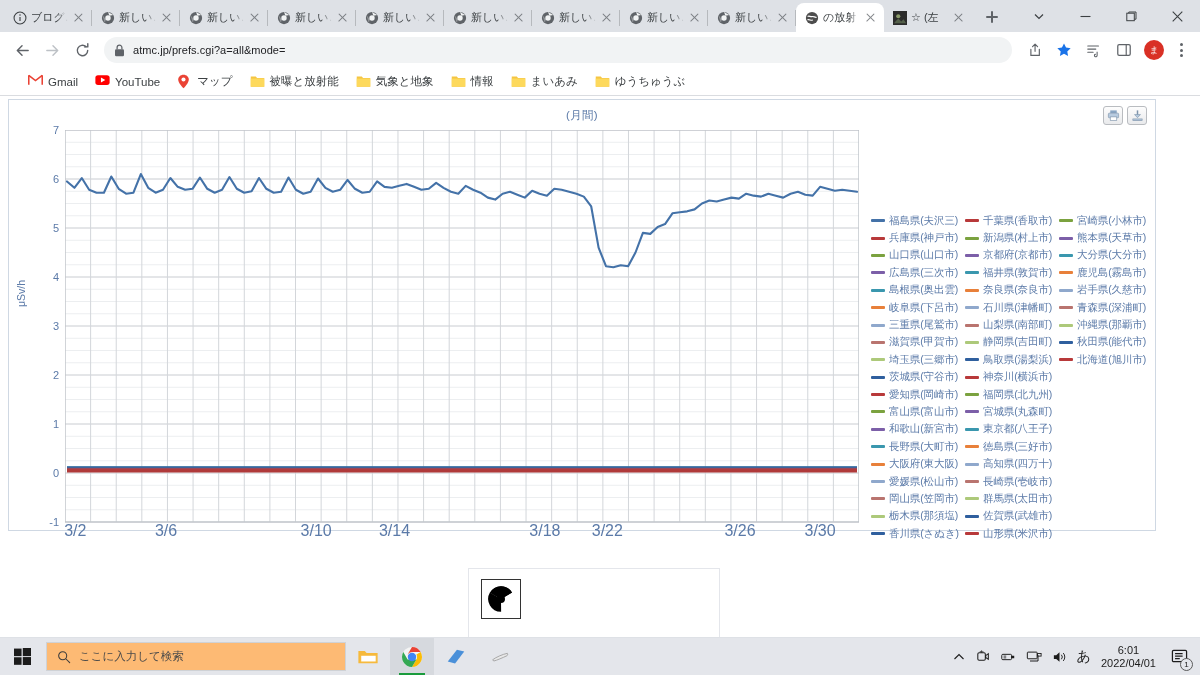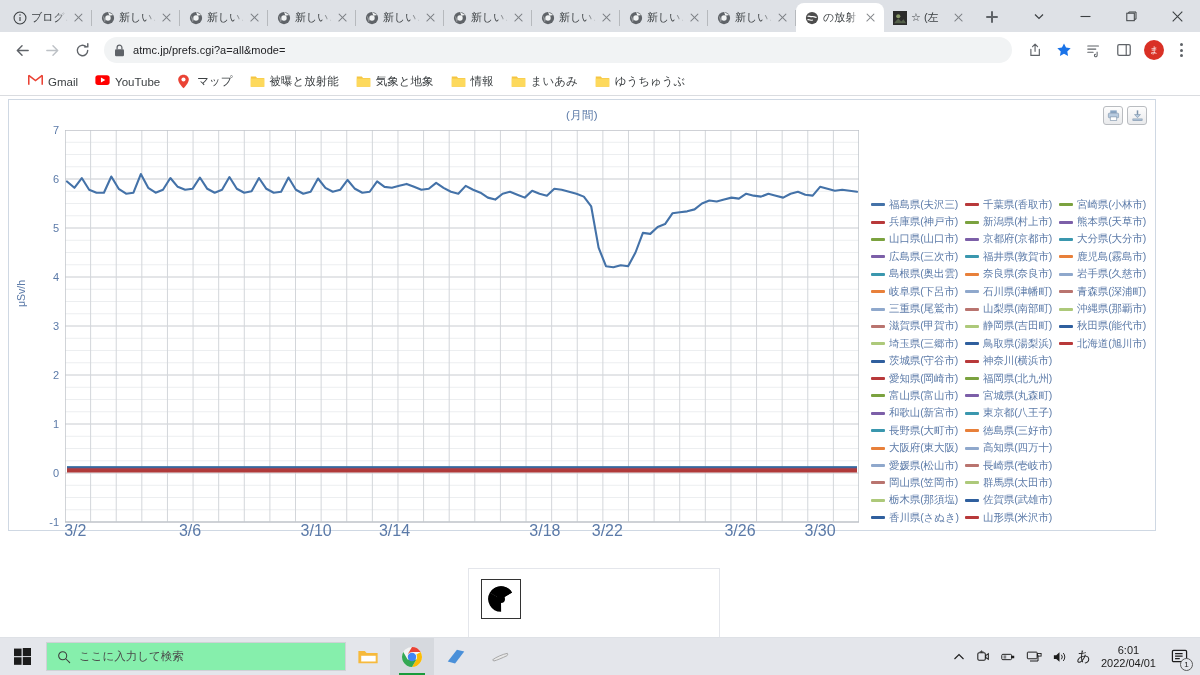--- a/index.html
+++ b/index.html
@@ -108,21 +108,21 @@
   .ytick { position: absolute; right: 0; font-size: 11px; color: #5b7aa8; text-align: right; width: 24px; transform: translateY(-50%); }
   #yticks { position: absolute; left: 22px; top: 0; width: 28px; height: 410px; }
   #xticks { position: absolute; left: 56px; top: 400px; width: 800px; height: 20px; }
   .xtick { position: absolute; font-size: 16px; color: #5b7aa8; transform: translateX(-50%); }
 
   #plot-area { position: absolute; left: 56px; top: 8px; width: 794px; height: 392px; }
   #plot-area svg { display: block; }
 
   
   #legend {
-    position: absolute; left: 862px; top: 96px; width: 286px;
+    position: absolute; left: 862px; top: 112px; width: 286px;
     display: flex; gap: 0px;
   }
   .legend-col { display: flex; flex-direction: column; }
   .legend-item { display: flex; align-items: center; gap: 4px; height: 17.4px; }
   .legend-swatch { width: 14px; height: 3px; flex: 0 0 14px; border-radius: 1px; }
   .legend-label { font-size: 10.5px; color: #5b7aa8; white-space: nowrap; letter-spacing: -0.1px; }
 
   
   #fb-widget {
     position: absolute; left: 468px; top: 472px; width: 252px; height: 78px;
@@ -133,21 +133,21 @@
   #fb-name { font-size: 13px; color: #3b5998; line-height: 16px; }
   #fb-likes { font-size: 10.5px; color: #1c1e21; margin-top: 2px; }
 
   
   #taskbar {
     position: absolute; left: 0; bottom: 0; width: 1200px; height: 37px;
     background: #e4e6eb; display: flex; align-items: center;
   }
   #start-btn { width: 44px; height: 37px; display: flex; align-items: center; justify-content: center; }
   #tb-search {
-    width: 300px; height: 29px; background: #86efac; border: 1px solid #cfd2d6;
+    width: 300px; height: 29px; background: #fdba74; border: 1px solid #cfd2d6;
     display: flex; align-items: center; gap: 8px; padding: 0 10px; margin-left: 2px;
   }
   #tb-search-text { font-size: 11.5px; color: #4a4a4a; }
   .tb-app { width: 44px; height: 37px; display: flex; align-items: center; justify-content: center; position: relative; }
   .tb-app.active { background: #d6d9de; }
   .tb-app.active::after { content: ""; position: absolute; bottom: 0; left: 9px; width: 26px; height: 2.5px; background: #1a9b3c; }
   #tray { margin-left: auto; display: flex; align-items: center; gap: 10px; padding-right: 8px; }
   .tray-ico { display: flex; align-items: center; justify-content: center; }
   #tray-ime { font-size: 14px; color: #1c1c1c; }
   #clock { font-size: 11px; color: #1c1c1c; line-height: 13px; text-align: center; }
@@ -533,21 +533,21 @@
                 <line x1="2" x2="792" y1="338.149" y2="338.149" stroke="#b9746f" stroke-width="2.4" opacity="0.85"></line>
                 <line x1="2" x2="792" y1="337.561" y2="337.561" stroke="#2f5f9e" stroke-width="2.4" opacity="0.85"></line>
                 <line x1="2" x2="792" y1="339.325" y2="339.325" stroke="#b8393a" stroke-width="2.4" opacity="0.85"></line>
                 <line x1="2" x2="792" y1="340.795" y2="340.795" stroke="#b03a3a" stroke-width="3.2"></line>
                 <path d="M2.00 51.45 L9.38 57.82 L16.77 48.02 L24.15 59.78 L31.53 62.72 L38.92 62.72 L46.30 46.55 L53.68 58.80 L61.07 63.70 L68.45 62.72 L75.83 44.10 L83.21 57.82 L90.60 62.72 L97.98 59.78 L105.36 48.02 L112.75 56.84 L120.13 59.78 L127.51 58.80 L134.90 47.53 L142.28 58.80 L149.66 62.72 L157.05 59.78 L164.43 47.04 L171.81 58.80 L179.20 62.72 L186.58 61.25 L193.96 48.02 L201.35 58.80 L208.73 62.72 L216.11 61.74 L223.50 47.53 L230.88 59.78 L238.26 63.70 L245.64 61.74 L253.03 48.51 L260.41 57.82 L267.79 61.74 L275.18 59.78 L282.56 49.98 L289.94 58.80 L297.33 62.72 L304.71 61.74 L312.09 51.45 L319.48 56.84 L326.86 57.82 L334.24 55.86 L341.63 53.90 L349.01 56.84 L356.39 59.78 L363.78 58.80 L371.16 52.92 L378.54 57.82 L385.93 61.74 L393.31 63.70 L400.69 55.86 L408.07 59.78 L415.46 62.72 L422.84 67.62 L430.22 69.58 L437.61 63.70 L444.99 61.74 L452.37 64.68 L459.76 67.62 L467.14 60.76 L474.52 63.70 L481.91 65.66 L489.29 58.80 L496.67 59.78 L504.06 61.74 L511.44 63.70 L518.82 66.64 L526.21 76.44 L533.59 117.60 L540.97 136.22 L548.36 137.20 L555.74 135.24 L563.12 136.22 L570.50 122.50 L577.89 102.90 L585.27 103.88 L592.65 97.02 L600.04 94.08 L607.42 83.30 L614.80 82.32 L622.19 81.34 L629.57 79.38 L636.95 73.50 L644.34 70.56 L651.72 71.54 L659.10 69.58 L666.49 67.62 L673.87 68.60 L681.25 63.70 L688.64 65.66 L696.02 66.64 L703.40 63.70 L710.79 65.66 L718.17 67.62 L725.55 63.70 L732.93 61.74 L740.32 64.68 L747.70 65.66 L755.08 56.84 L762.47 58.80 L769.85 60.76 L777.23 59.78 L784.62 60.76 L792.00 61.74 " fill="none" stroke="#4472a8" stroke-width="2.1" stroke-linejoin="round" stroke-linecap="round"></path>
               </g>
             </svg>
           </div>
         <div id="xticks">
             <div class="xtick" style="left: 10.322px;">3/2</div>
-            <div class="xtick" style="left: 125px;">3/6</div>
+            <div class="xtick" style="left: 101px;">3/6</div>
             <div class="xtick" style="left: 223.114px; margin-left: 28px;">3/10</div>
             <div class="xtick" style="left: 329.51px;">3/14</div>
             <div class="xtick" style="left: 435.906px; margin-left: 44px;">3/18</div>
             <div class="xtick" style="left: 542.302px;">3/22</div>
             <div class="xtick" style="left: 675px;">3/26</div>
             <div class="xtick" style="left: 755.094px;">3/30</div>
           </div>
       </div>
 
       <div id="legend">

